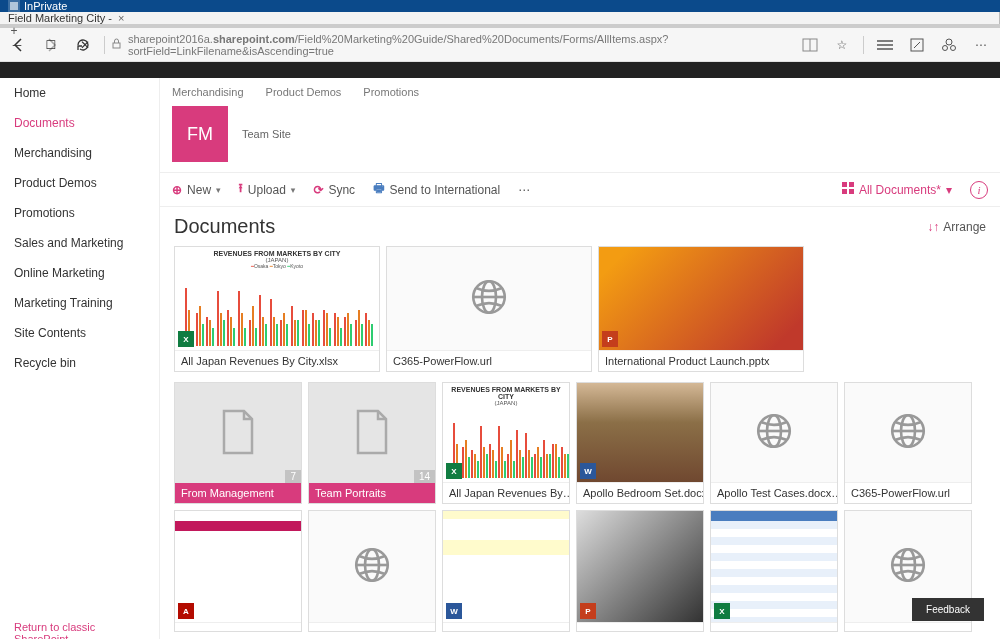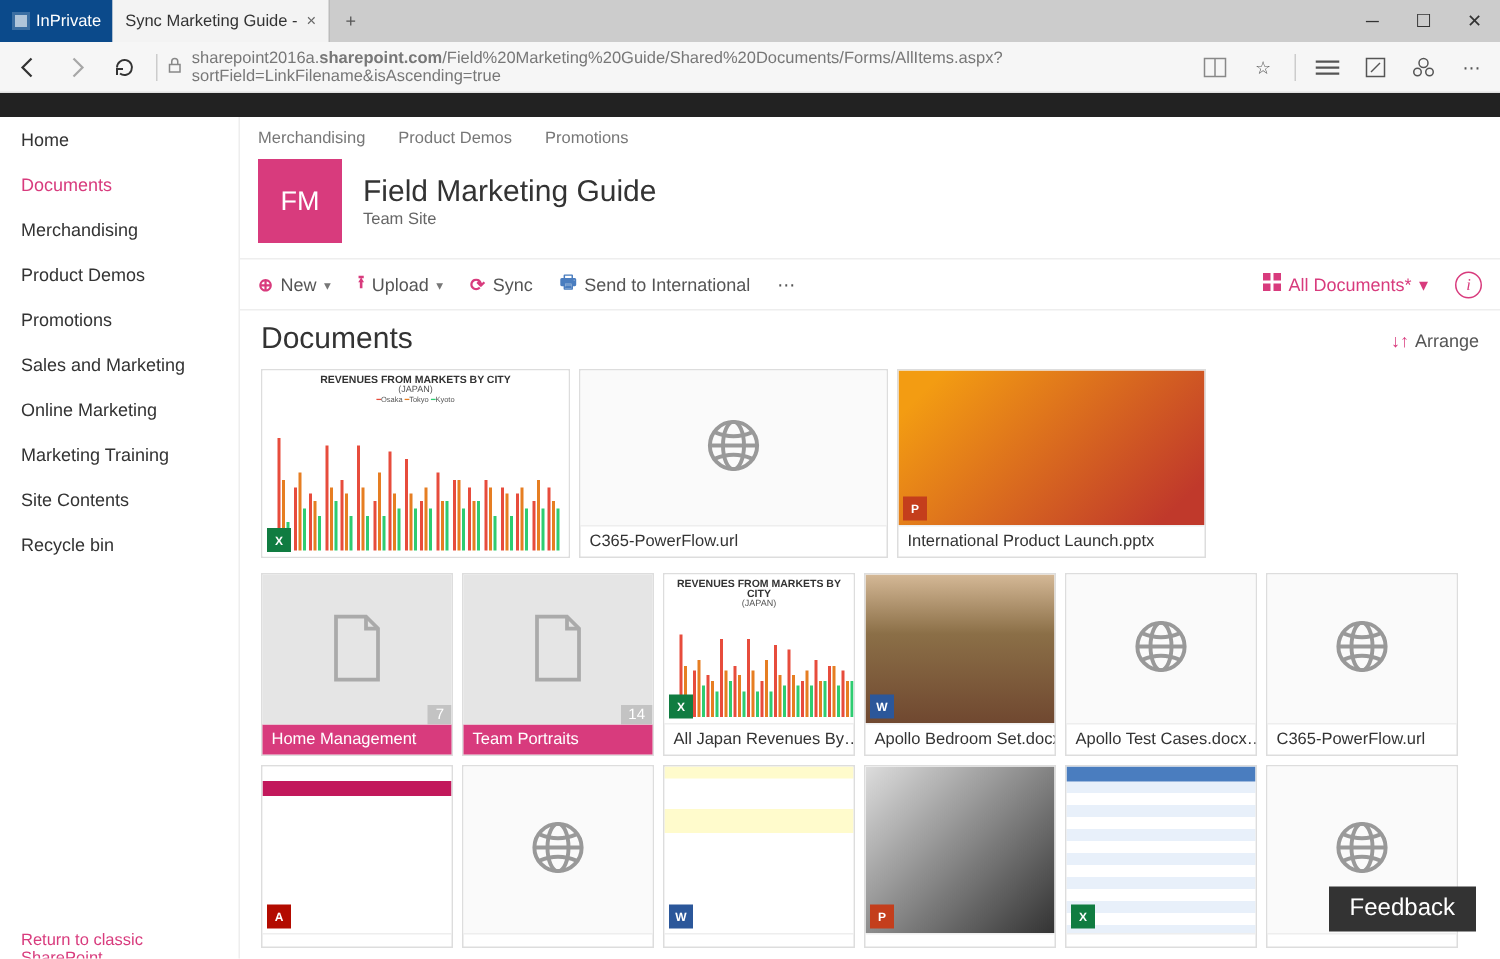--- a/index.html
+++ b/index.html
@@ -1,19 +1,19 @@
 <!DOCTYPE html>
 <html><head>
 <meta charset="utf-8">
 <style>
 * { margin: 0; padding: 0; box-sizing: border-box; font-family: "Segoe UI", Arial, sans-serif; }
 body { width: 1000px; height: 639px; overflow: hidden; background: #fff; font-size: 12px; color: #333; }
 
 
-.titlebar { height: 28px; background: #ccc; display: flex; align-items: stretch; }
+.titlebar { height: 28px; background: #ccc; display: flex; align-items: stretch; flex-direction: column; }
 .inprivate-badge { background: #0b4a8b; color: #fff; display: flex; align-items: center; padding: 0 8px; font-size: 11px; gap: 4px; }
 .tab { background: #f3f3f3; display: flex; align-items: center; padding: 0 8px; font-size: 11px; gap: 6px; border-right: 1px solid #bbb; }
 .tab .close-x { color: #666; cursor: pointer; }
 .tab-add { width: 28px; display: flex; align-items: center; justify-content: center; color: #555; }
 .titlebar-spacer { flex: 1; }
 .win-controls { display: flex; }
 .win-btn { width: 34px; display: flex; align-items: center; justify-content: center; color: #333; }
 
 .navbar { height: 34px; background: #f6f6f6; display: flex; align-items: center; padding: 0 8px; gap: 10px; border-bottom: 1px solid #e0e0e0; }
 .nav-icon { width: 22px; height: 22px; display: flex; align-items: center; justify-content: center; color: #555; }
@@ -72,40 +72,40 @@
 .photo-thumb { width: 100%; height: 100%; }
 .photo-thumb.orange { background: linear-gradient(135deg, #f39c12 10%, #c0392b 90%); }
 .photo-thumb.room { background: linear-gradient(180deg, #d4b896 0%, #8b6f47 40%, #704830 100%); }
 .photo-thumb.doc-yellow { background: linear-gradient(180deg, #fff 0%, #fff 20%, #fffbcc 20%, #fffbcc 35%, #fff 35%); border-top: 8px solid #fffbcc; }
 .photo-thumb.bw { background: linear-gradient(135deg, #ddd 0%, #888 50%, #333 100%); filter: grayscale(1); }
 .photo-thumb.blue-list { background: repeating-linear-gradient(180deg, #e8f0fa 0 8px, #fff 8px 16px); border-top: 10px solid #4a7dbf; }
 .photo-thumb.pink-doc { background: linear-gradient(180deg, #fff 0 10px, #c2185b 10px 20px, #fff 20px); }
 .file-badge { position: absolute; left: 3px; bottom: 3px; width: 16px; height: 16px; font-size: 8px; font-weight: bold; color: #fff; display: flex; align-items: center; justify-content: center; }
 .fb-excel { background: #107c41; } .fb-ppt { background: #c43e1c; } .fb-word { background: #2b579a; } .fb-pdf { background: #b30b00; }
 
-.feedback-btn { position: fixed; right: 16px; bottom: 18px; background: #333; color: #fff; padding: 6px 14px; font-size: 16px; }
+.feedback-btn { position: fixed; right: 16px; bottom: 18px; background: #333; color: #fff; padding: 6px 14px; font-size: 10px; }
 
 
 .svg-ic { display: inline-flex; }
 </style>
 </head>
 <body>
 
 <div class="titlebar">
   <div class="inprivate-badge">
     <span class="svg-ic">
       <svg width="12" height="12" viewBox="0 0 12 12">
           <rect width="12" height="12" fill="#fff" opacity="0.2"></rect>
           <rect x="2" y="2" width="8" height="8" fill="#fff" opacity="0.6"></rect>
         </svg>
     </span>
     <span>InPrivate</span>
   </div>
   <div class="tab">
-    <span>Sync Marketing Guide - </span>
+    <span>Field Marketing City - </span>
     <span class="close-x">×</span>
   </div>
   <div class="tab-add">+</div>
   <div class="titlebar-spacer"></div>
   <div class="win-controls">
     <div class="win-btn">─</div>
     <div class="win-btn">☐</div>
     <div class="win-btn">✕</div>
   </div>
 </div>
@@ -189,21 +189,20 @@
   <div class="main">
     <div class="breadcrumbs" id="breadcrumbs">
         <span style="cursor: pointer;">Merchandising</span>
         <span style="cursor: pointer;">Product Demos</span>
         <span style="cursor: pointer;">Promotions</span>
       </div>
 
     <div class="site-header">
       <div class="site-logo">FM</div>
       <div>
-        <div class="site-title">Field Marketing Guide</div>
         <div class="site-sub">Team Site</div>
       </div>
     </div>
 
     <div class="cmdbar">
       <div class="cmd">
         <span class="ic">⊕</span>
         <span>New</span>
         <span class="caret">▾</span>
       </div>
@@ -339,20 +338,21 @@
                   </div>
                   <div class="bar-grp">
                     <div class="bar b1" style="height:45%"></div>
                     <div class="bar b2" style="height:35%"></div>
                     <div class="bar b3" style="height:30%"></div>
                   </div>
                 </div>
               </div>
               <div class="file-badge fb-excel">X</div>
             </div>
+            <div class="tile-label">All Japan Revenues By City.xlsx</div>
           </div>
           <div class="tile large">
             <div class="tile-thumb">
               <span class="globe-icon"><svg viewBox="0 0 48 48">
                   <circle cx="24" cy="24" r="18" stroke="#999" stroke-width="3" fill="none"></circle>
                   <ellipse cx="24" cy="24" rx="8" ry="18" stroke="#999" stroke-width="3" fill="none"></ellipse>
                   <line x1="6" y1="24" x2="42" y2="24" stroke="#999" stroke-width="3"></line>
                   <path d="M10 14 Q24 20 38 14" stroke="#999" stroke-width="3" fill="none"></path>
                   <path d="M10 34 Q24 28 38 34" stroke="#999" stroke-width="3" fill="none"></path>
                 </svg></span>
@@ -370,21 +370,21 @@
       <div style="height:10px"></div>
       <div class="tile-grid" id="grid-row">
           <div class="tile small folder">
             <div class="tile-thumb">
               <span class="doc-icon"><svg viewBox="0 0 40 46">
                   <path d="M6 2 H26 L34 10 V44 H6 Z" stroke="#aaa" stroke-width="2.5" fill="none"></path>
                   <path d="M26 2 V10 H34" stroke="#aaa" stroke-width="2.5" fill="none"></path>
                 </svg></span>
               <div class="folder-count">7</div>
             </div>
-            <div class="tile-label">Home Management</div>
+            <div class="tile-label">From Management</div>
           </div>
           <div class="tile small folder">
             <div class="tile-thumb">
               <span class="doc-icon"><svg viewBox="0 0 40 46">
                   <path d="M6 2 H26 L34 10 V44 H6 Z" stroke="#aaa" stroke-width="2.5" fill="none"></path>
                   <path d="M26 2 V10 H34" stroke="#aaa" stroke-width="2.5" fill="none"></path>
                 </svg></span>
               <div class="folder-count">14</div>
             </div>
             <div class="tile-label">Team Portraits</div>

